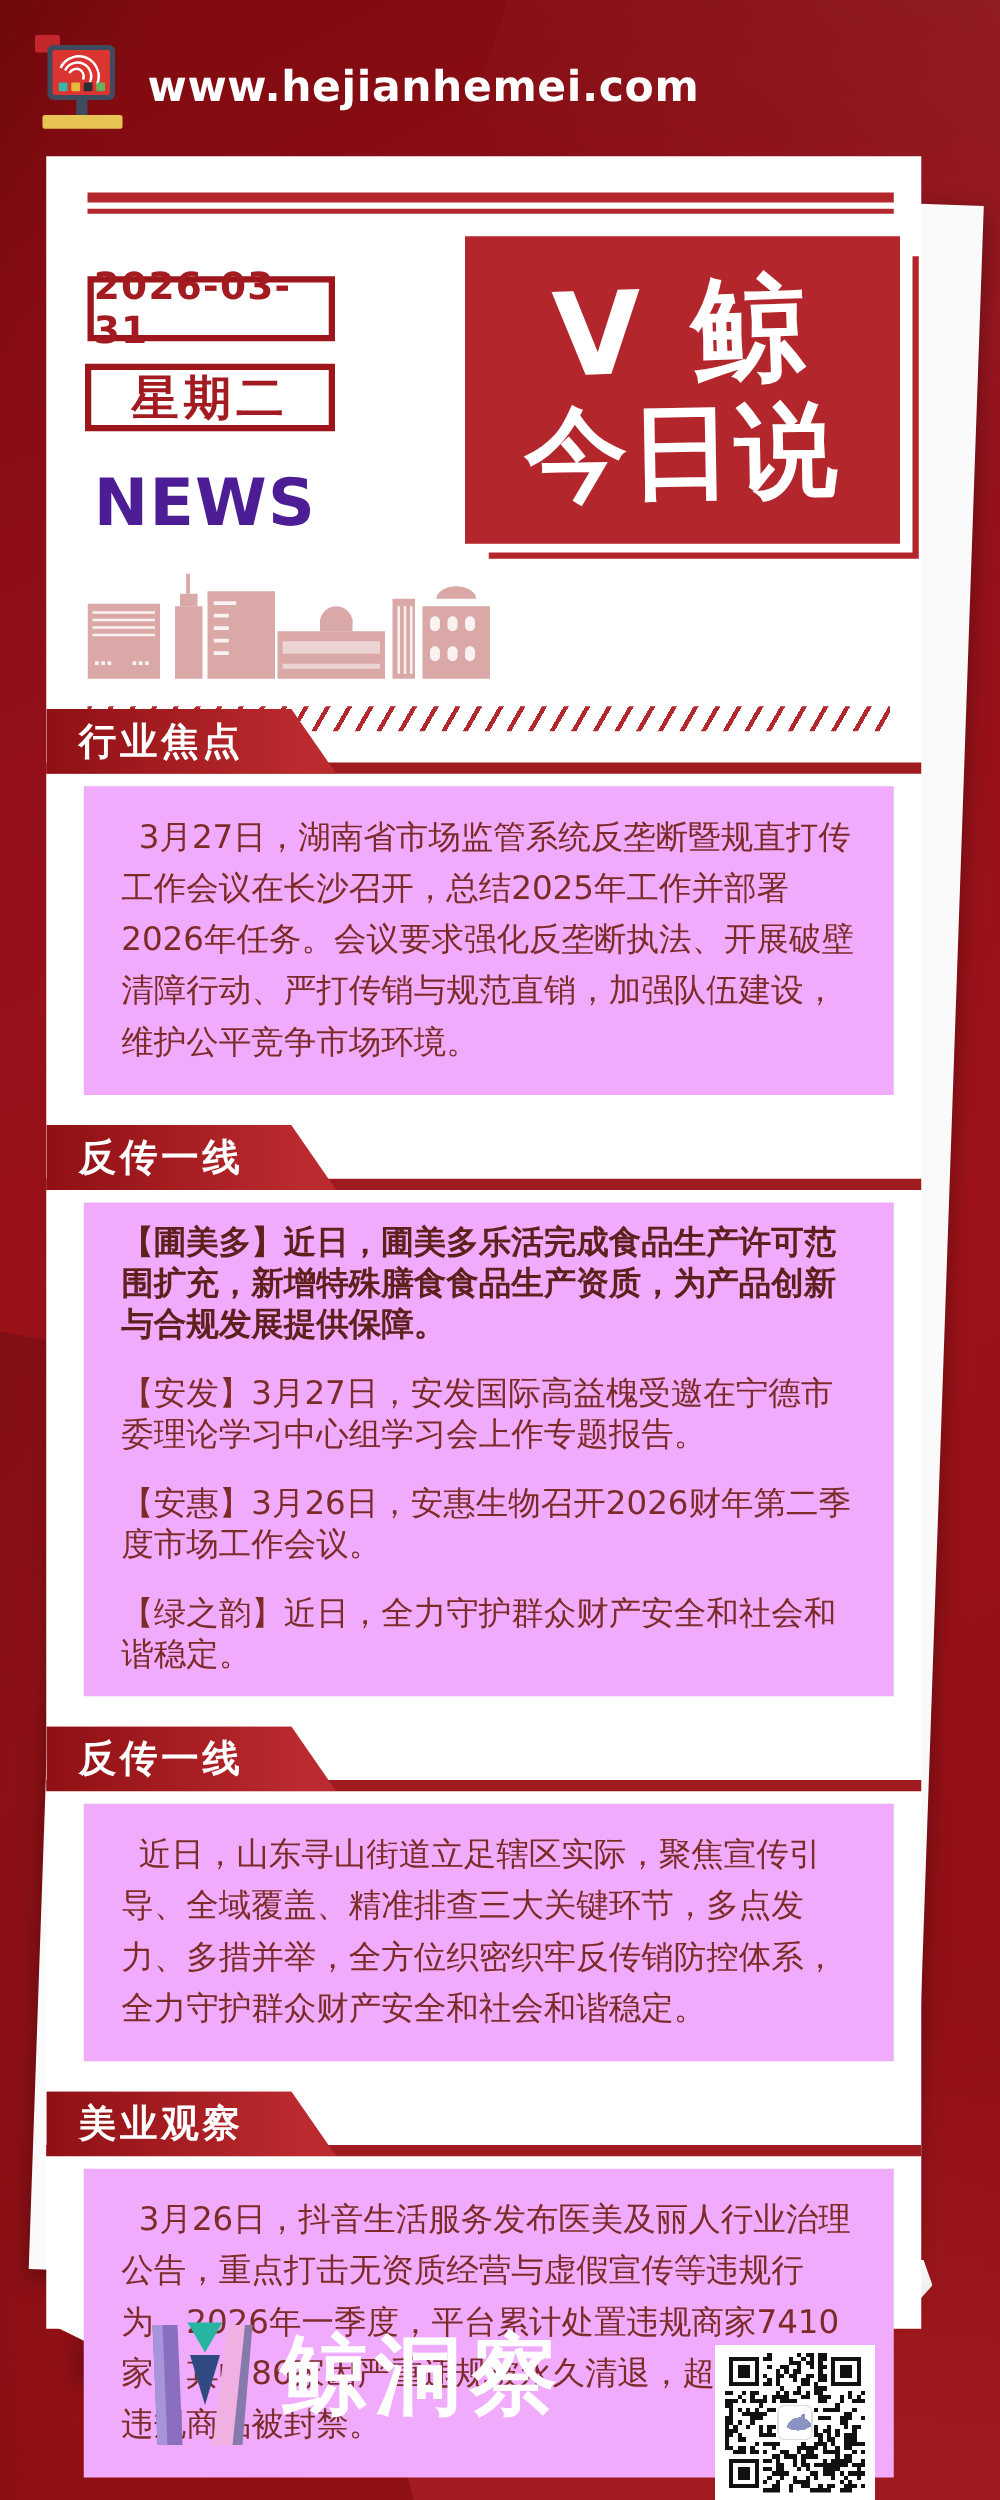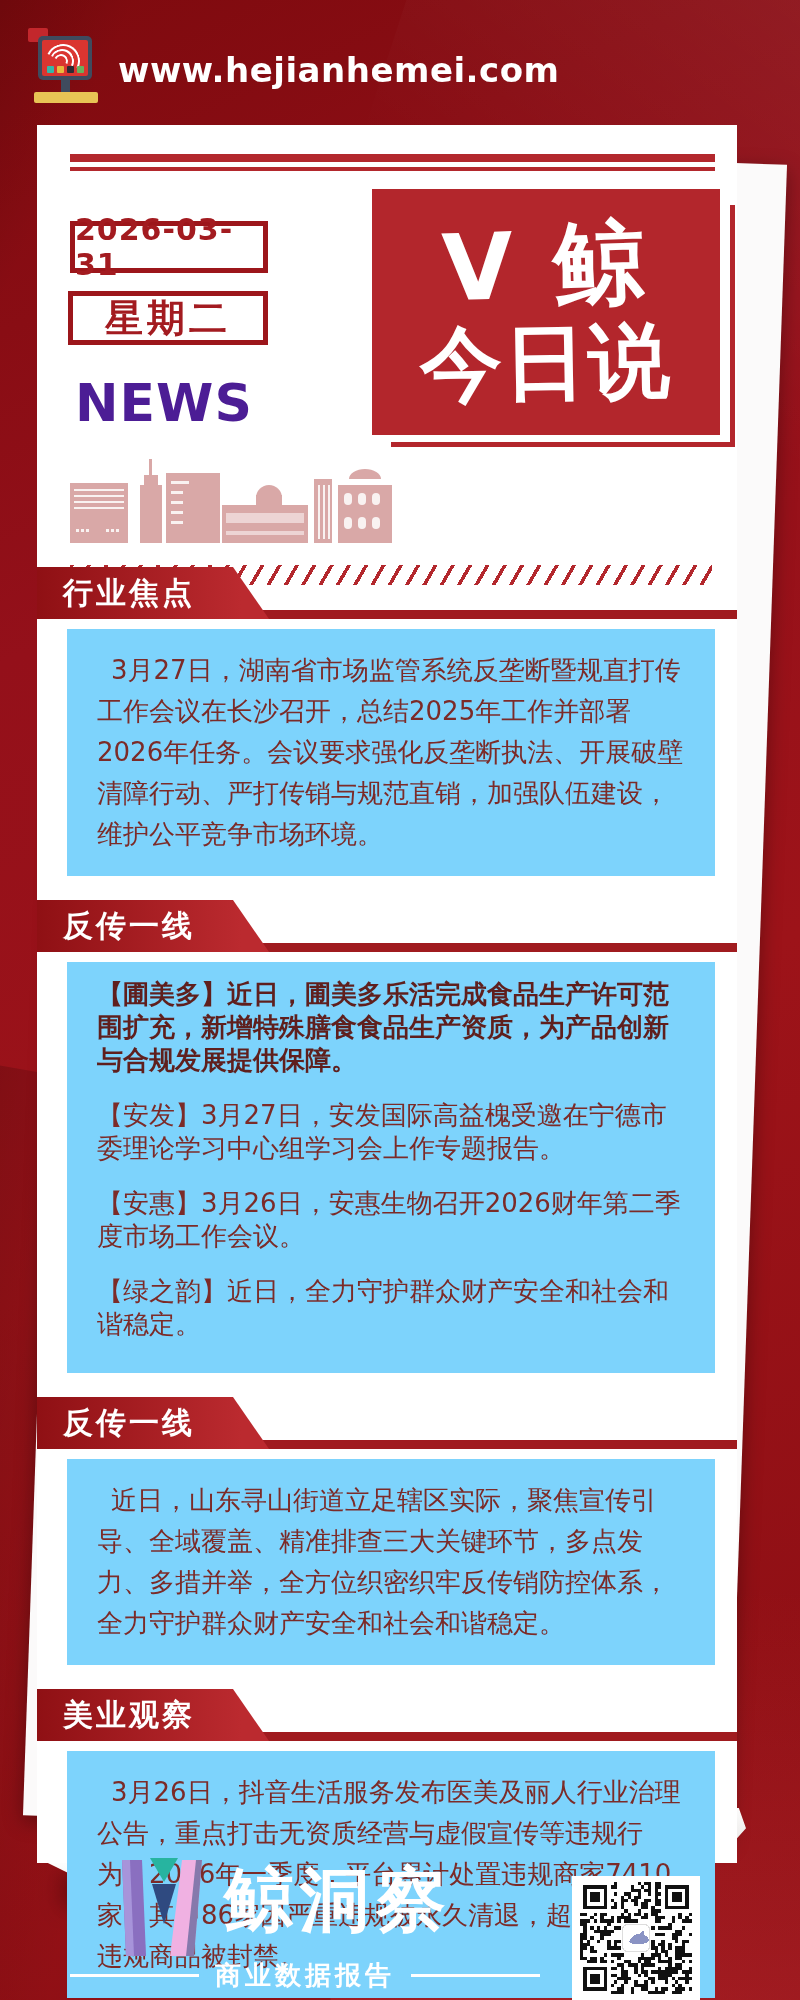--- a/index.html
+++ b/index.html
@@ -69,25 +69,25 @@
 
   
   .sections{position:absolute;left:0;top:442px;width:700px;}
   .section{margin-bottom:24px;}
   .banner{position:relative;height:52px;}
   .banner .strip{position:absolute;left:0;bottom:0;width:100%;height:9px;background:#a01b1f;}
   .banner .plate{position:absolute;left:0;top:0;width:240px;height:52px;
       background:linear-gradient(90deg,#8f1014,#bb2a2f 85%);
       clip-path:polygon(0 0,196px 0,232px 100%,0 100%);}
   .banner h2{margin:0;padding:6px 0 0 26px;font-size:30px;font-weight:800;color:#fff;letter-spacing:3px;}
-  .pink{margin:10px 22px 0 30px;background:#7dd3fc;color:#7c2b28;}
+  .pink{margin:10px 22px 0 30px;background:#f0abfc;color:#7c2b28;}
   .pink p{margin:0;font-size:26px;}
   .pink-a{padding:21px 26px 21px 30px;}
   .pink-a p{line-height:41px;text-indent:14px;}
-  .pink-b{padding:16px 26px 32px 30px;}
+  .pink-b{padding:16px 26px 16px 30px;}
   .pink-b p{line-height:33px;}
   .pink-b p + p{margin-top:22px;}
   .pink-b p.lead{font-weight:700;color:#5f1f1d;}
 
   
   .footer{position:absolute;left:0;top:1840px;width:800px;height:160px;z-index:4;}
   .v-logo{position:absolute;left:112px;top:16px;}
   .brand{position:absolute;left:224px;top:8px;font-size:70px;font-weight:800;color:#ffffff;letter-spacing:6px;line-height:104px;}
   .tagline-row{position:absolute;left:70px;top:118px;width:470px;display:flex;align-items:center;justify-content:center;gap:16px;}
   .dash{width:148px;height:3px;background:#ffffff;}
@@ -253,25 +253,20 @@
   <div class="footer">
     <svg class="v-logo" width="104" height="104" viewBox="0 0 104 104">
       <polygon points="10,4 30,4 34,100 14,100" fill="#8a6fc0"></polygon>
       <polygon points="10,4 18,4 22,100 14,100" fill="#a794da"></polygon>
       <polygon points="38,2 66,2 52,26" fill="#27b4a0"></polygon>
       <polygon points="40,28 64,28 52,68" fill="#2f4a80"></polygon>
       <polygon points="70,4 90,4 82,100 58,100" fill="#f0b1e2"></polygon>
       <polygon points="84,4 90,4 82,100 74,100" fill="#2f4a80" opacity="0.55"></polygon>
     </svg>
     <div class="brand">鲸洞察</div>
-    <div class="tagline-row">
-      <div class="dash"></div>
-      <div class="tagline">商业数据报告</div>
-      <div class="dash"></div>
-    </div>
     <div class="qr-box">
       <svg viewBox="0 0 33 33" shape-rendering="crispEdges">
         <rect x="0" y="0" width="33" height="33" fill="#ffffff"></rect>
         <g fill="#111111">
           <rect x="1" y="1" width="7" height="7"></rect>
             <rect x="25" y="1" width="7" height="7"></rect>
             <rect x="1" y="25" width="7" height="7"></rect>
         </g>
         <g fill="#ffffff">
           <rect x="2" y="2" width="5" height="5"></rect>

